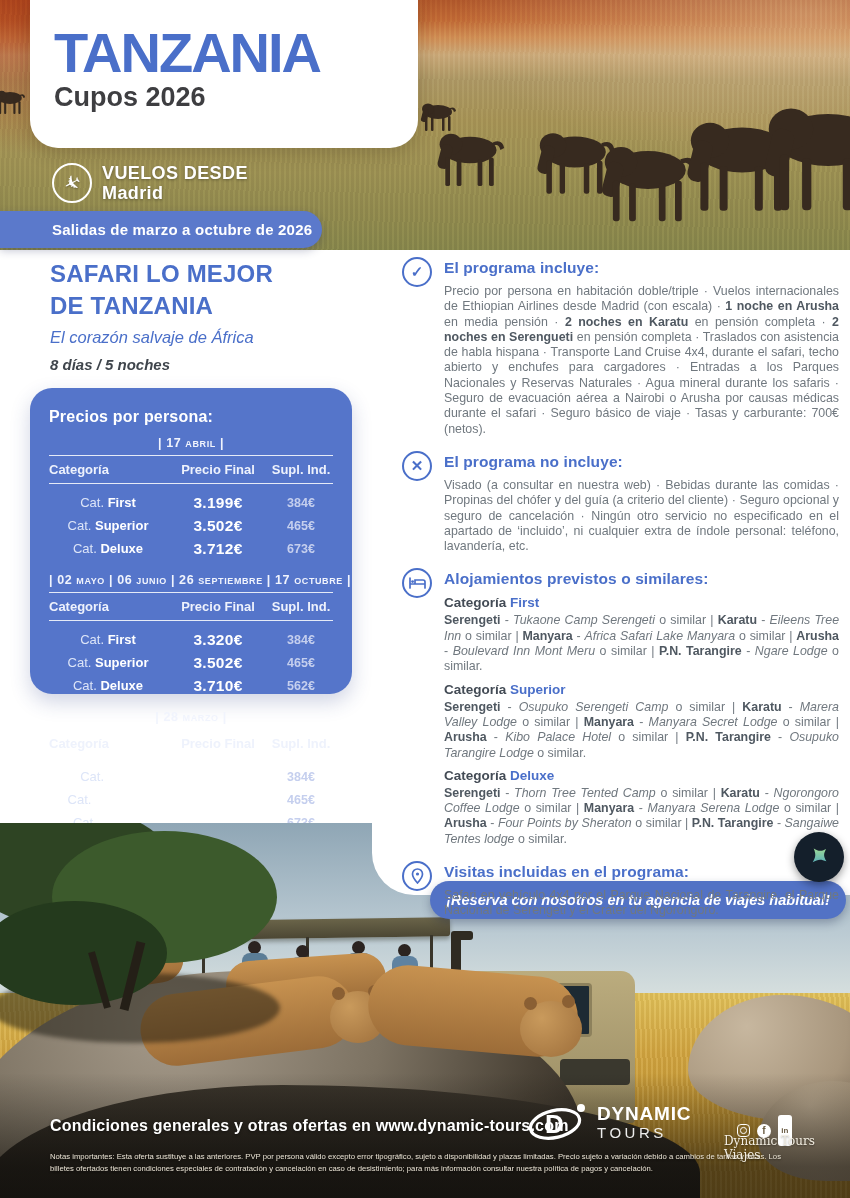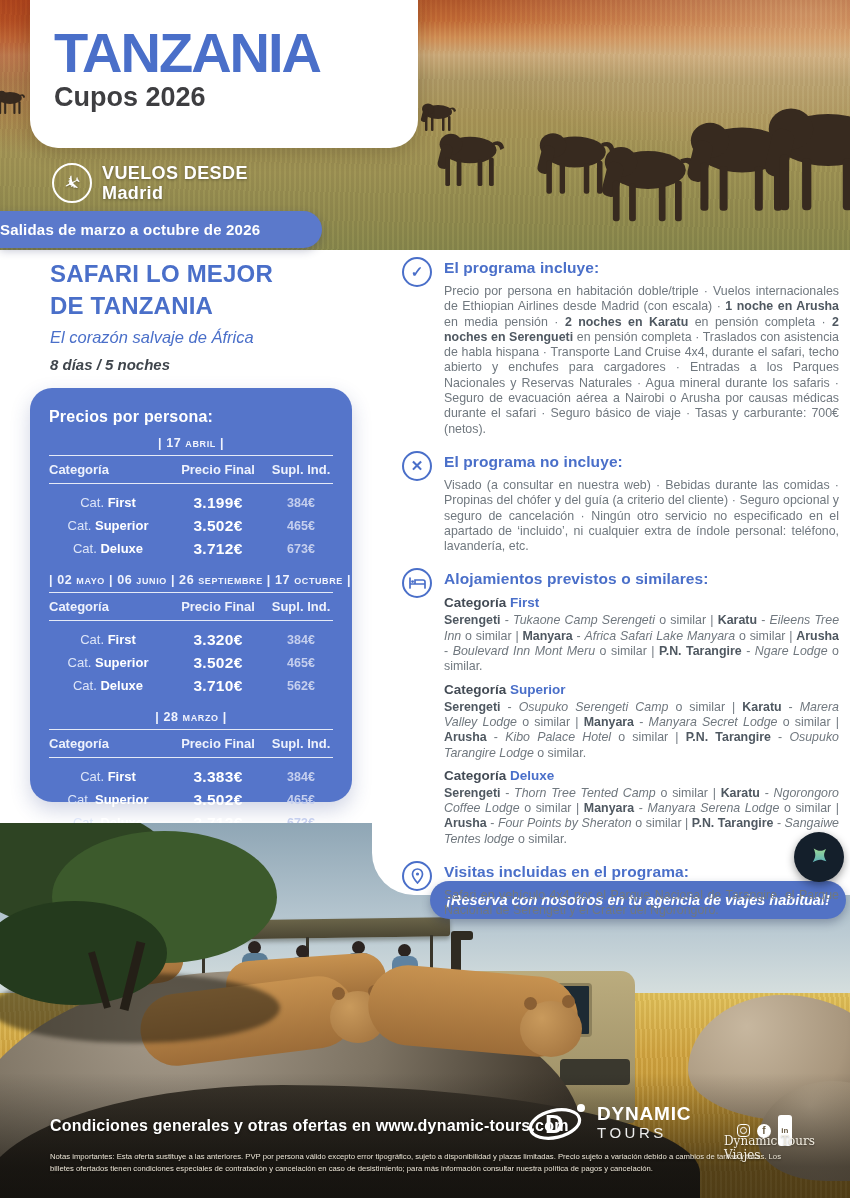--- a/index.html
+++ b/index.html
@@ -31,31 +31,31 @@
 
   .flights{position:absolute;left:52px;top:163px;display:flex;align-items:center;gap:10px;color:#fff;}
   .flights .picn{width:40px;height:40px;border:2.6px solid #fff;border-radius:50%;
       display:flex;align-items:center;justify-content:center;font-size:20px;
       text-shadow:0 1px 2px rgba(0,0,0,.3);box-sizing:border-box;}
   .flights .picn span{display:inline-block;transform:rotate(-28deg) scaleX(-1);}
   .flights .ftxt{font-weight:800;font-size:18px;line-height:20px;letter-spacing:.4px;
       text-shadow:0 1px 3px rgba(0,0,0,.35);}
 
   .dep-bar{position:absolute;left:0;top:211px;width:322px;height:37px;background:#5b79cb;
-      border-radius:0 19px 19px 0;display:flex;align-items:center;
+      border-radius:0 19px 19px 0;display:flex;align-items:center;padding-left:52px;
       box-sizing:border-box;color:#fff;font-size:15px;font-weight:700;letter-spacing:.2px;
       box-shadow:0 3px 8px rgba(30,40,90,.25);}
 
   
   .prog-title{position:absolute;left:50px;top:258px;margin:0;font-size:24px;line-height:32px;
       font-weight:800;color:#4a6fc9;letter-spacing:.2px;}
   .tagline{position:absolute;left:50px;top:328px;font-size:16.5px;font-style:italic;color:#4a6fc9;}
   .duration{position:absolute;left:50px;top:356px;font-size:15px;font-style:italic;font-weight:700;color:#3f454c;}
 
-  .price-panel{position:absolute;left:30px;top:388px;width:322px;height:414px;background:#5575ca;
+  .price-panel{position:absolute;left:30px;top:388px;width:322px;height:306px;background:#5575ca;
       border-radius:22px;padding:20px 19px;box-sizing:border-box;color:#fff;
       box-shadow:0 8px 20px rgba(40,60,130,.22);}
   .price-panel .ph{font-size:16px;font-weight:800;letter-spacing:.2px;margin-bottom:10px;}
   .ptable{margin-bottom:13px;}
   .pt-date{text-align:center;font-size:12.5px;font-weight:600;font-variant:small-caps;
       letter-spacing:.6px;color:#f1f4fd;margin-bottom:5px;white-space:nowrap;}
   .pt-head{display:grid;grid-template-columns:118px 102px 1fr;align-items:center;
       border-top:1.5px solid rgba(255,255,255,.85);border-bottom:1.5px solid rgba(255,255,255,.85);
       padding:6px 0;font-size:13px;font-weight:600;color:#eef2fc;}
   .pt-head .c2,.pt-row .c2{text-align:center;}

